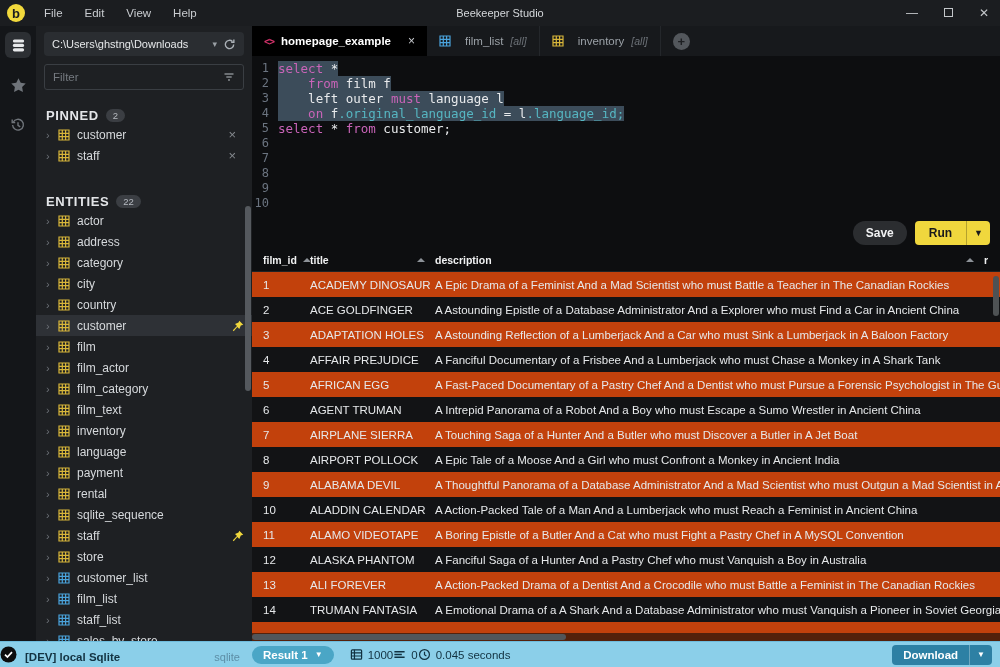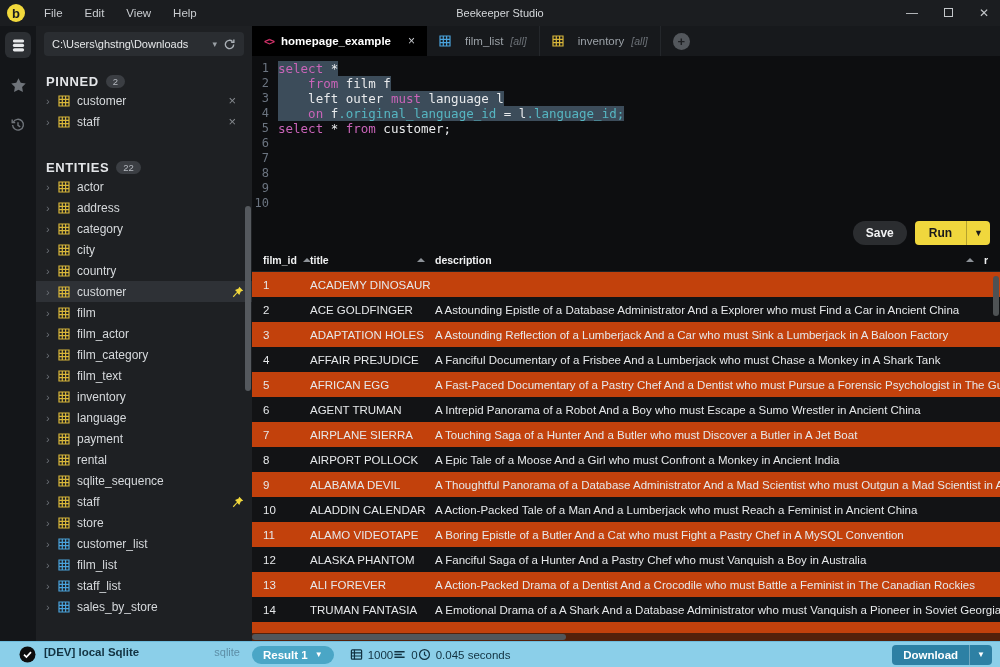--- a/index.html
+++ b/index.html
@@ -93,21 +93,21 @@
   .td-filmid { width:58px; flex:0 0 58px; padding-left:11px; }
   .td-title { width:125px; flex:0 0 125px; white-space:nowrap; overflow:hidden; }
   .td-desc { flex:1; white-space:nowrap; overflow:hidden; padding-right:18px; }
   .row-partial { height:11px; overflow:hidden; }
   .v-scroll { position:absolute; right:1px; top:28px; width:6px; height:40px; background:#4e5254; border-radius:3px; }
   .h-scroll { position:absolute; left:0; right:0; bottom:0; height:8px; background:rgba(10,11,12,0.6); }
   .h-thumb { position:absolute; left:0; top:1px; height:6px; width:42%; background:#52565a; border-radius:3px; }
 
   
   .statusbar { height:26px; flex:0 0 26px; background:#8bcfe9; border-top:1px solid #6ebcdd; display:flex; align-items:center; color:#123241; }
-  .sb-left { width:252px; flex:0 0 252px; display:flex; align-items:flex-start; padding-left:19px; }
+  .sb-left { width:252px; flex:0 0 252px; display:flex; align-items:flex-end; padding-left:0; }
   .sb-conn { font-weight:bold; font-size:11.5px; margin-left:8px; white-space:nowrap; }
   .sb-dbtype { margin-left:auto; margin-right:12px; color:#5d8ea6; font-size:11px; }
   .sb-pill { background:#4aa6c6; color:#fff; border:none; border-radius:12px; font-size:11.5px; font-weight:bold;
     padding:3px 11px; display:flex; align-items:center; gap:7px; font-family:"Liberation Sans",sans-serif; }
   .sb-pill .pc { font-size:8px; }
   .sb-stats { display:flex; align-items:center; margin-left:16px; font-size:11.5px; }
   .sb-stat { display:flex; align-items:center; gap:5px; }
   .sb-dl { margin-left:auto; margin-right:8px; display:flex; border-radius:4px; overflow:hidden; }
   .sb-dl-main { background:#2d80a4; color:#fff; border:none; font-size:11.5px; font-weight:bold; padding:4px 11px; font-family:"Liberation Sans",sans-serif; }
   .sb-dl-caret { background:#2d80a4; border-left:1px solid rgba(255,255,255,0.3); color:#fff; font-size:8px; display:flex; align-items:center; padding:0 7px; }
@@ -158,20 +158,26 @@
 
     <div class="sidebar">
       <div class="conn-row">
         <span class="conn-path">C:\Users\ghstng\Downloads</span>
         <span class="conn-caret">▾</span>
         <svg width="13" height="13" viewBox="0 0 14 14" fill="none" stroke="#aab0b6" stroke-width="1.5">
             <path d="M11.5 7a4.5 4.5 0 1 1-1.3-3.2"></path>
             <path d="M11.7 1.6v2.9H8.8"></path>
           </svg>
       </div>
+      <div class="filter-row">
+        <input class="filter-input" placeholder="Filter" style="">
+        <svg width="12" height="12" viewBox="0 0 12 12" stroke="#85898e" stroke-width="1.3">
+            <path d="M1.5 3h9M3.3 6h5.4M5 9h2"></path>
+          </svg>
+      </div>
 
       <div class="sec-head">
         <span class="sec-label">PINNED</span>
         <span class="badge">2</span>
       </div>
       <div id="pinned-list">
           <div class="tree-item">
             <span class="chev">›</span>
             <svg class="grid-ic table" viewBox="0 0 12 12">
               <path d="M1 1h10v10H1z M1 4.3h10 M1 7.6h10 M4.3 1v10 M7.6 1v10" fill="none" stroke="currentColor" stroke-width="1.2"></path>
@@ -439,20 +445,21 @@
           <div class="th th-desc">
             <span>description</span>
               <span class="sort-tri right"></span>
           </div>
           <div class="th th-over">r</div>
         </div>
         <div id="rows">
             <div class="trow">
               <div class="td-filmid">1</div>
               <div class="td-title">ACADEMY DINOSAUR</div>
+              <div class="td-desc">A Epic Drama of a Feminist And a Mad Scientist who must Battle a Teacher in The Canadian Rockies</div>
             </div>
             <div class="trow">
               <div class="td-filmid">2</div>
               <div class="td-title">ACE GOLDFINGER</div>
               <div class="td-desc">A Astounding Epistle of a Database Administrator And a Explorer who must Find a Car in Ancient China</div>
             </div>
             <div class="trow">
               <div class="td-filmid">3</div>
               <div class="td-title">ADAPTATION HOLES</div>
               <div class="td-desc">A Astounding Reflection of a Lumberjack And a Car who must Sink a Lumberjack in A Baloon Factory</div>

